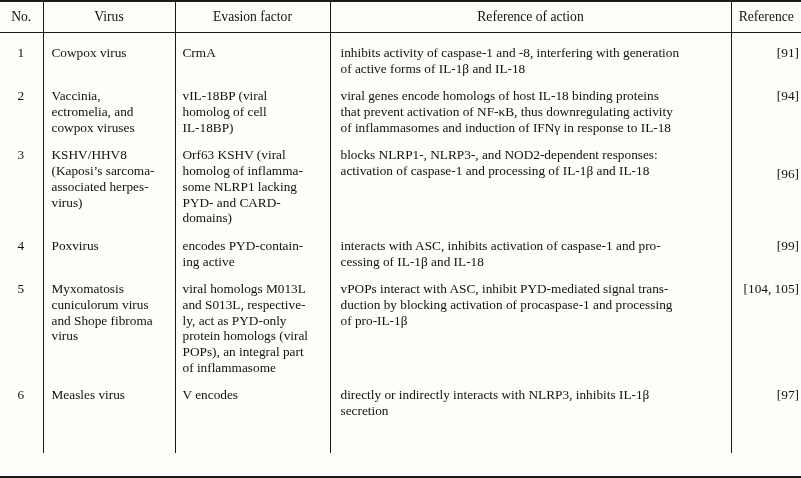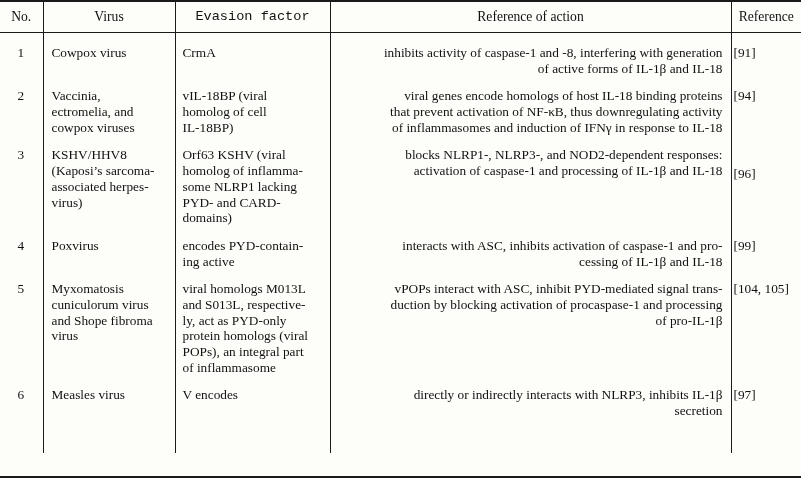--- a/index.html
+++ b/index.html
@@ -43,21 +43,21 @@
     font-weight: normal;
     font-size: 13.6px;
     text-align: center;
     vertical-align: middle;
     padding: 7px 4px 7px 4px;
     border-bottom: 1.6px solid #1a1a1a;
     background: #fdfdfa;
   }
   thead th.hdr-no { border-right: 1.4px solid #1a1a1a; }
   thead th.hdr-vir { border-right: 1.4px solid #1a1a1a; }
-  thead th.hdr-eva { border-right: 1.4px solid #1a1a1a; font-family: Liberation Mono, monospace; }
+  thead th.hdr-eva { border-right: 1.4px solid #1a1a1a; }
   thead th.hdr-mech { border-right: 1.4px solid #1a1a1a; }
 
   tbody td {
     vertical-align: top;
     background: #fdfdfa;
     padding: 0;
   }
 
   td.cell-no {
     text-align: center;
@@ -69,24 +69,23 @@
     border-right: 1.4px solid #1a1a1a;
     padding: 12px 5px 0 8px;
   }
   td.cell-evasion {
     border-right: 1.4px solid #1a1a1a;
     padding: 12px 5px 0 7px;
   }
   td.cell-mech {
     border-right: 1.4px solid #1a1a1a;
     padding: 12px 8px 0 10px;
+  }
+  td.cell-ref {
     text-align: right;
-  }
-  td.cell-ref {
-    text-align: left;
     padding: 12px 2px 0 2px;
   }
 
   
   tr.spacer-row td { height: 34px; padding: 0; }
   tr.spacer-row td.cell-no,
   tr.spacer-row td.cell-virus,
   tr.spacer-row td.cell-evasion,
   tr.spacer-row td.cell-mech { border-right: 1.4px solid #1a1a1a; }
 

